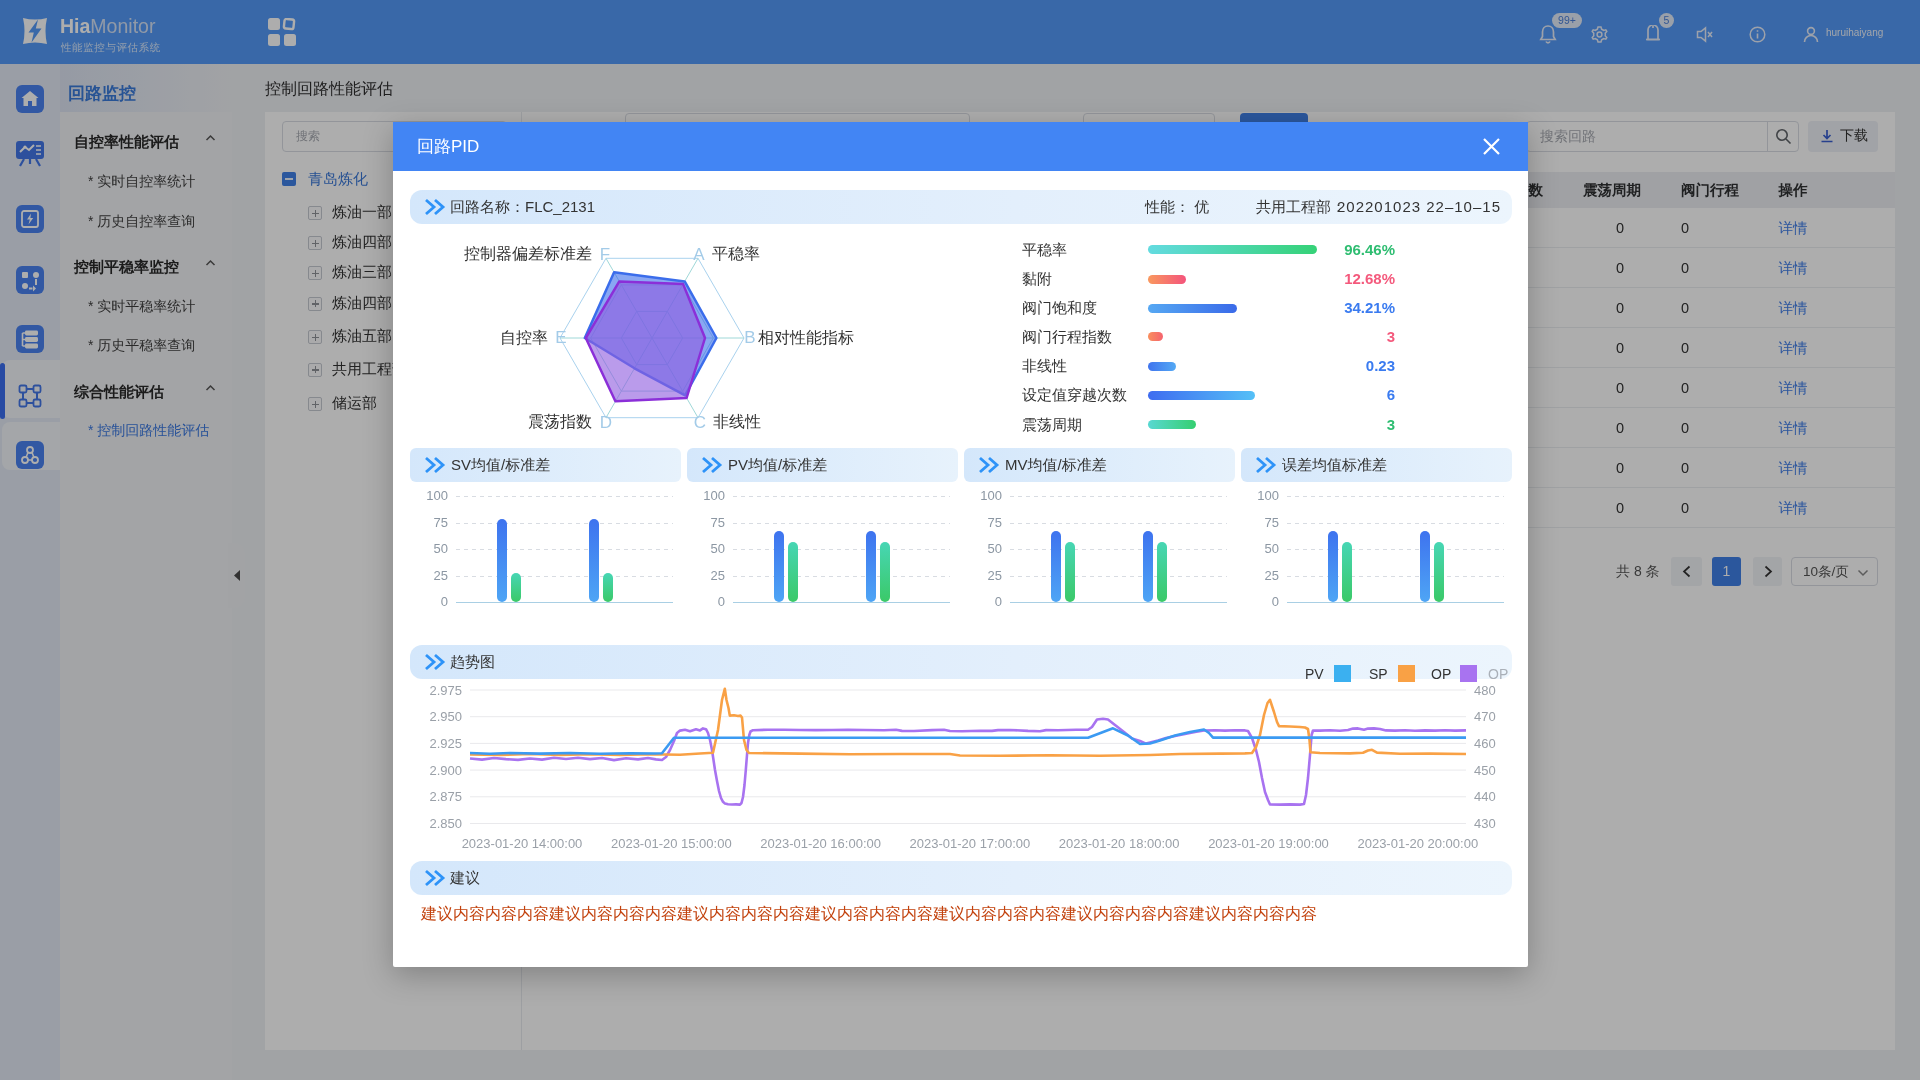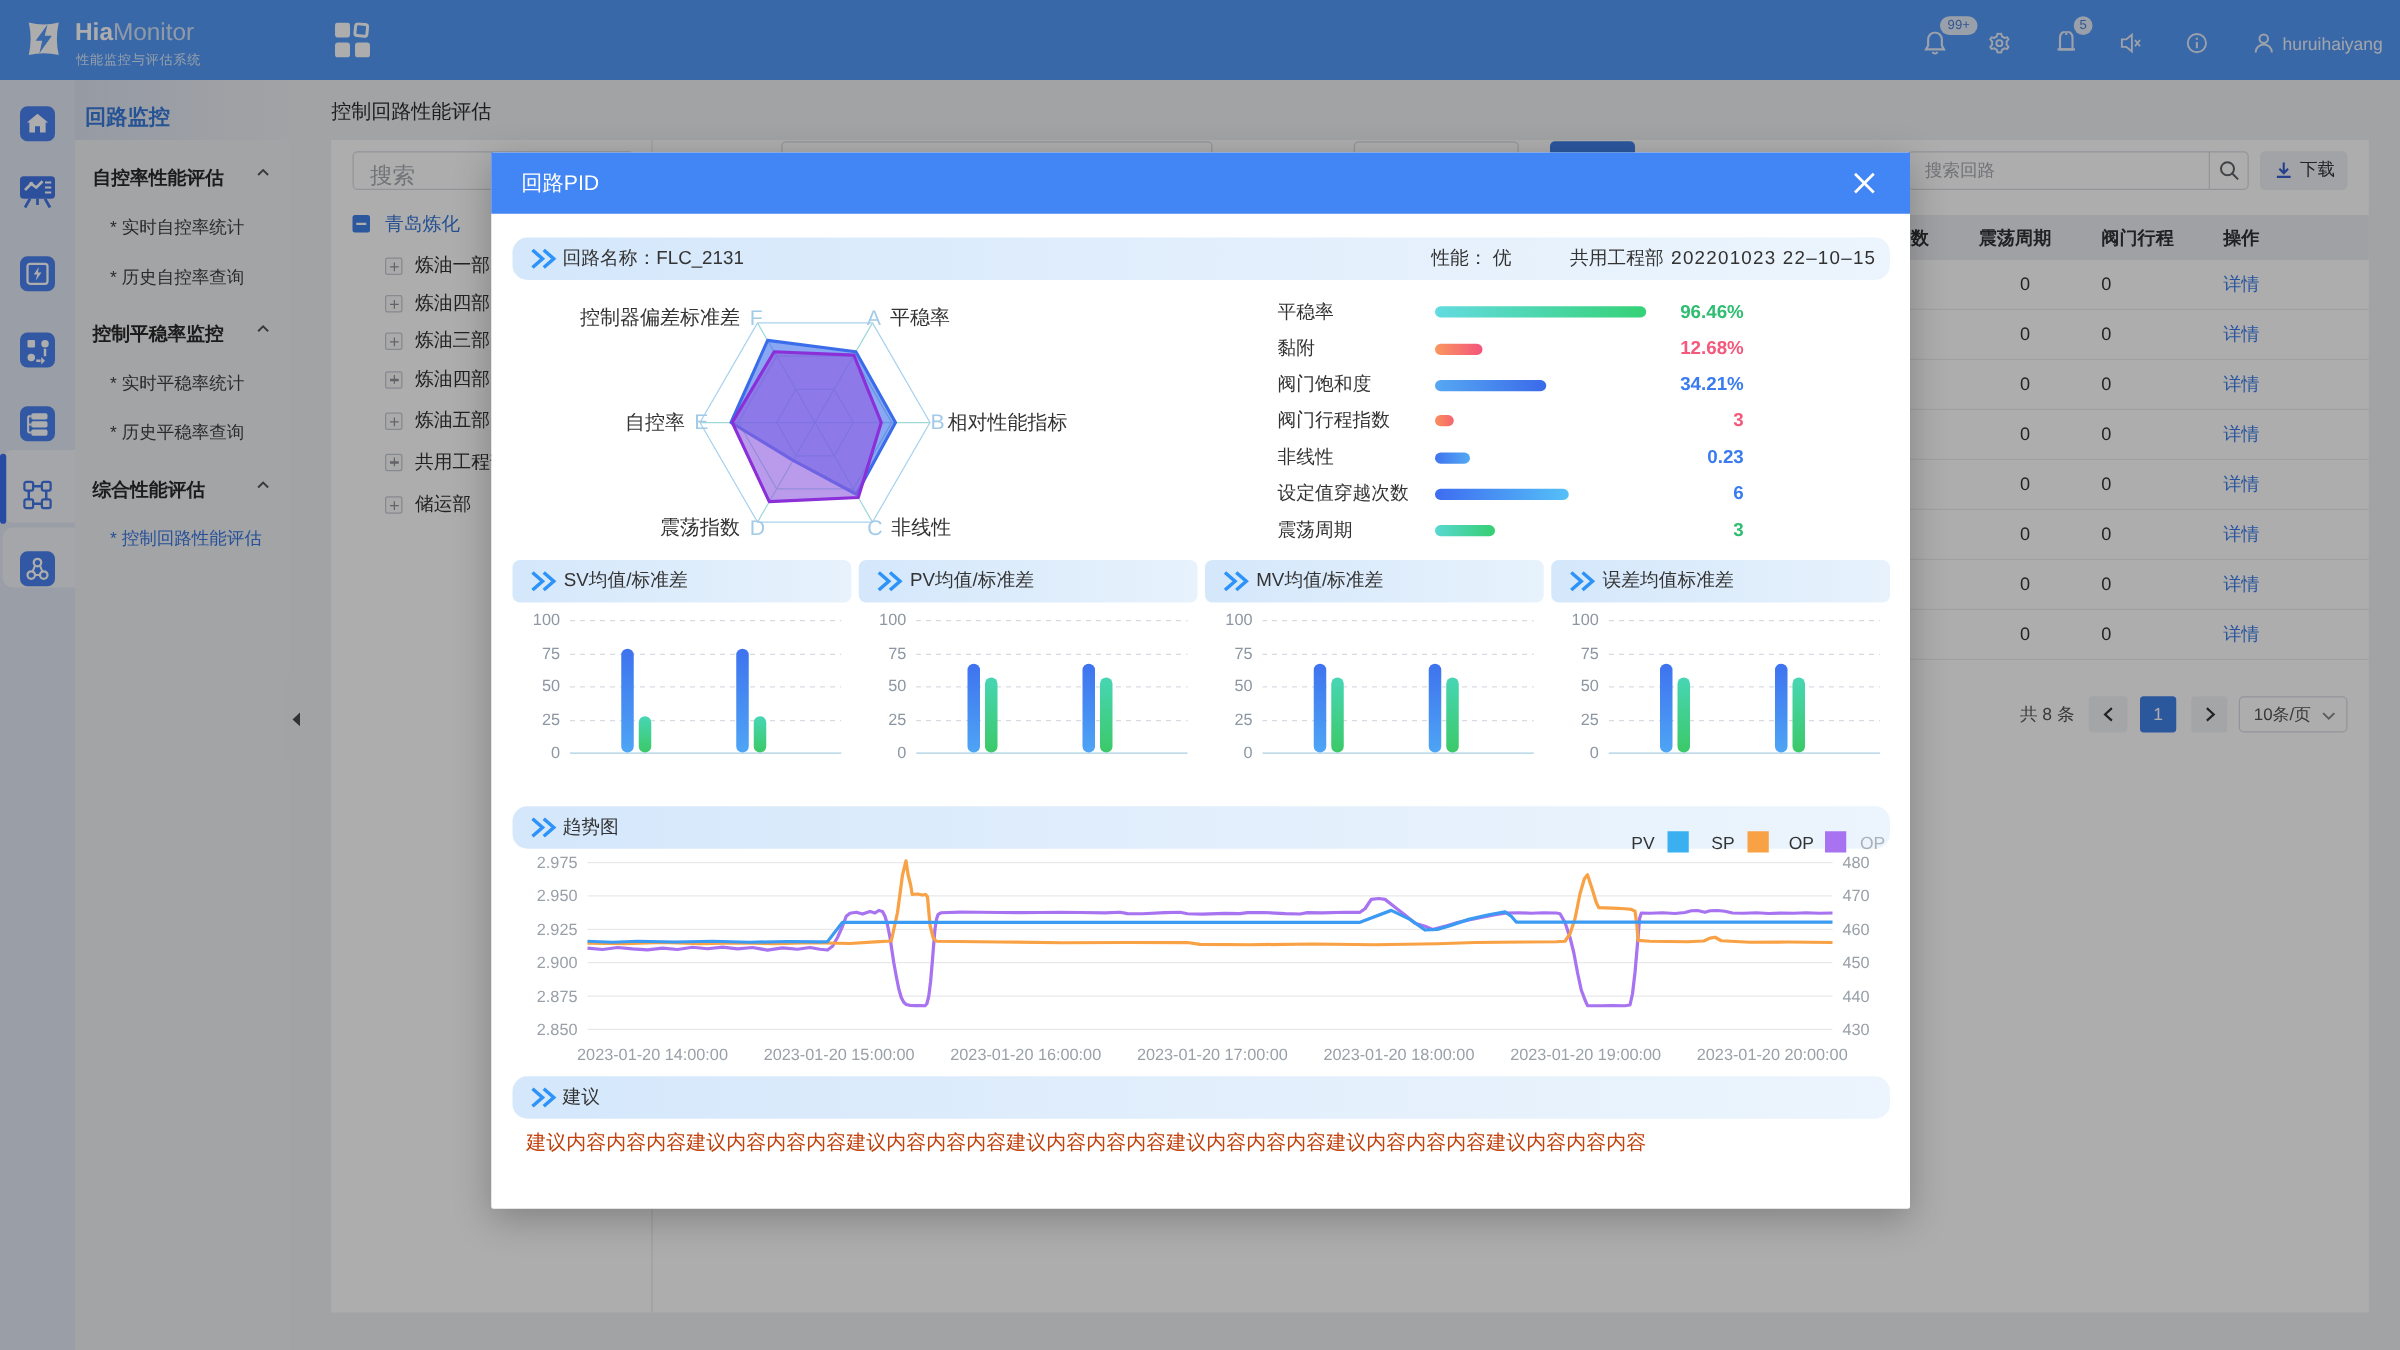--- a/index.html
+++ b/index.html
@@ -83,21 +83,21 @@
         <path d="M12 6 L16 11 M16 6 L12 11" stroke="#e8eefb" stroke-width="1.5"></path>
       </svg>
     <svg class="abs" style="left:1749px;top:26px;" width="17" height="17" viewBox="0 0 17 17">
         <circle cx="8.5" cy="8.5" r="7.3" fill="none" stroke="#e8eefb" stroke-width="1.5"></circle>
         <path d="M8.5 7.5 L8.5 12.5 M8.5 4.2 L8.5 5.8" stroke="#e8eefb" stroke-width="1.6"></path>
       </svg>
     <svg class="abs" style="left:1803px;top:26px;" width="16" height="17" viewBox="0 0 16 17">
         <circle cx="8" cy="5" r="3.4" fill="none" stroke="#e8eefb" stroke-width="1.6"></circle>
         <path d="M1.5 16 A6.5 6.5 0 0 1 14.5 16" fill="none" stroke="#e8eefb" stroke-width="1.6"></path>
       </svg>
-    <div class="abs" style="left:1826px;top:27px;font-size:14px;color:#eef3fc;">huruihaiyang</div>
+    <div class="abs" style="left:1826px;top:27px;font-size:10px;color:#eef3fc;">huruihaiyang</div>
   </div>
   <div id="railsb">
     <div class="abs" style="left:2px;top:296px;width:58px;height:58px;background:#f2f5fa;border-radius:8px 0 0 8px;"></div>
     <div class="abs" style="left:2px;top:358px;width:58px;height:48px;background:#f2f5fa;border-radius:8px 0 0 8px;"></div>
     <div class="abs" style="left:0;top:299px;width:5px;height:56px;background:#3a6ef0;border-radius:3px;"></div>
     <div class="icsq" style="top:21px;"><svg width="28" height="28" viewBox="0 0 28 28">
           <path d="M14 6 L5.5 13 L7.5 13 L7.5 21 L12 21 L12 16 L16 16 L16 21 L20.5 21 L20.5 13 L22.5 13 Z" fill="#fff"></path>
         </svg></div>
     <svg class="abs" style="left:14px;top:73px;" width="32" height="32" viewBox="0 0 32 32">
         <rect x="2" y="4" width="28" height="18" rx="3" fill="#4377e8"></rect>
@@ -160,21 +160,21 @@
   </div>
   <div id="pagebg"></div>
   <div class="abs" style="left:228px;top:543px;width:17px;height:65px;background:#eff0f3;border-radius:0 10px 10px 0;z-index:5;">
       <svg class="abs" style="left:4px;top:26px;" width="9" height="13">
         <path d="M8 1 L2 6.5 L8 12 Z" fill="#4a4a4a"></path>
       </svg>
     </div>
   <div class="abs" style="left:265px;top:79px;font-size:16px;color:#2f2f2f;">控制回路性能评估</div>
   <div id="panel">
     <div class="abs" style="left:17px;top:9px;width:225px;height:31px;border:1px solid #d9dce3;border-radius:4px;background:#fff;"></div>
-    <div class="abs" style="left:31px;top:16px;font-size:18px;color:#a8abb2;">搜索</div>
+    <div class="abs" style="left:31px;top:16px;font-size:12px;color:#a8abb2;">搜索</div>
     <div class="abs" style="left:360px;top:1px;width:345px;height:39px;border:1px solid #d9dce3;border-radius:4px;background:#fff;"></div>
     <div class="abs" style="left:818px;top:1px;width:132px;height:39px;border:1px solid #d9dce3;border-radius:4px;background:#fff;"></div>
     <div class="abs" style="left:975px;top:1px;width:68px;height:39px;background:#4080e8;border-radius:4px;"></div>
     <div class="abs" style="left:1261px;top:9px;width:273px;height:31px;border:1px solid #d9dce3;border-radius:4px;background:#fff;"></div>
     <div class="abs" style="left:1275px;top:16px;font-size:14px;color:#a8abb2;">搜索回路</div>
     <div class="abs" style="left:1502px;top:9px;width:1px;height:31px;background:#d9dce3;"></div>
     <svg class="abs" style="left:1510px;top:16px;" width="17" height="17">
         <circle cx="7" cy="7" r="5.2" fill="none" stroke="#5f6368" stroke-width="1.6"></circle>
         <path d="M11 11 L15.5 15.5" stroke="#5f6368" stroke-width="1.6"></path>
       </svg>

